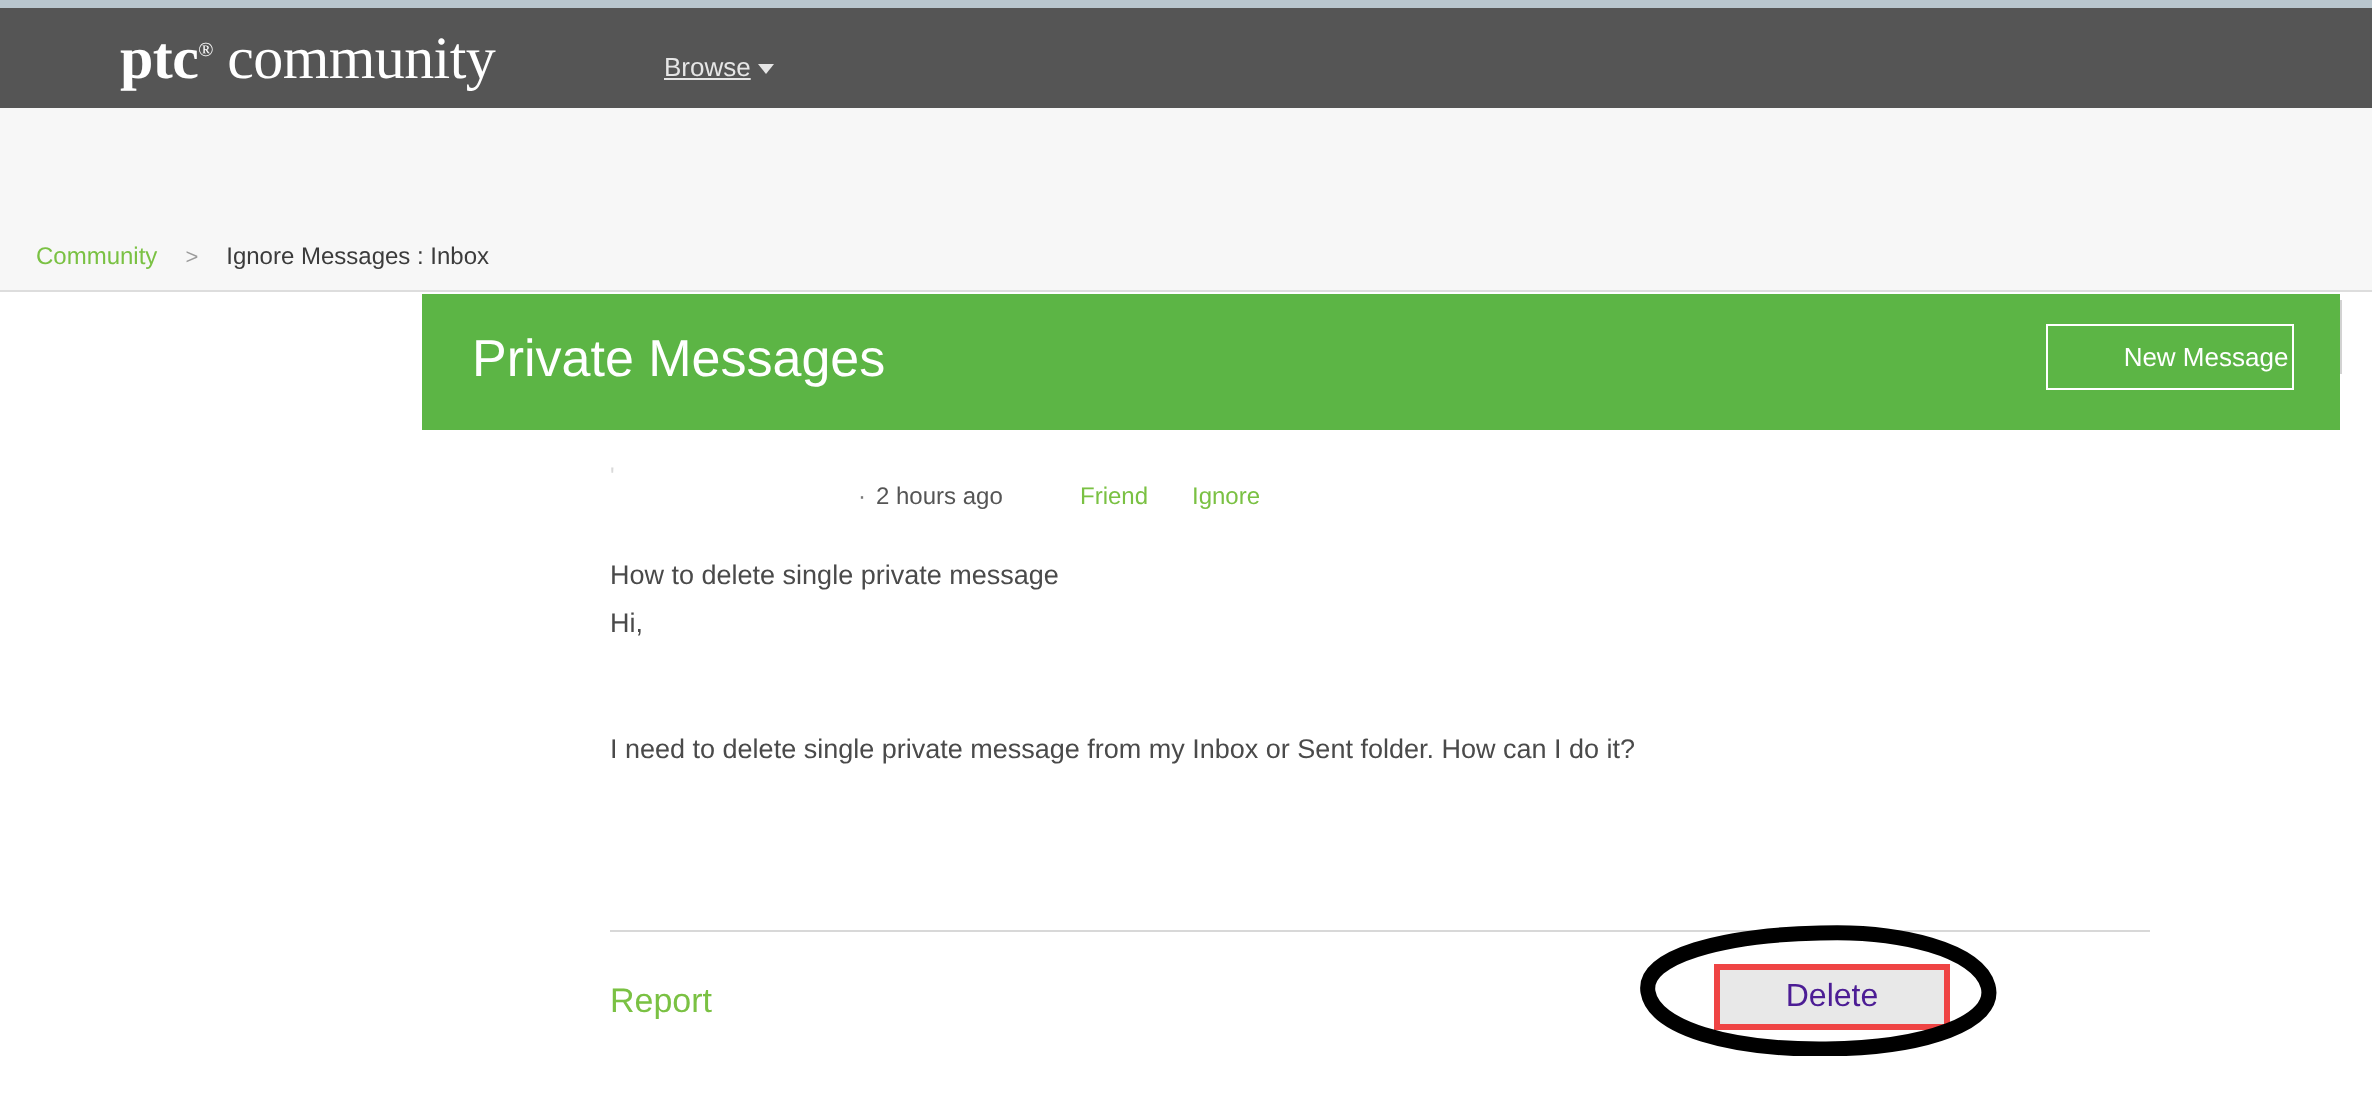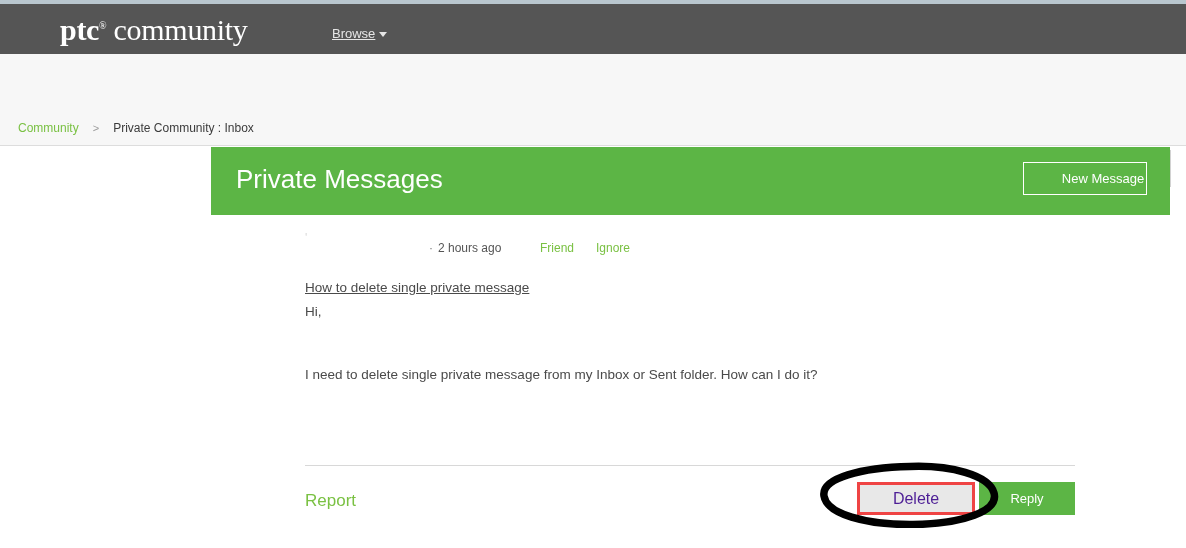--- a/index.html
+++ b/index.html
@@ -89,21 +89,21 @@
 
   
   .msg { position: absolute; left: 305px; top: 233px; width: 770px; }
   .msg-meta { position: relative; height: 30px; }
   .meta-author { position: absolute; left: 0; top: -2px; font-size: 12px; color: #d9d9d9; white-space: nowrap; }
   .meta-dot { position: absolute; left: 124px; top: 8px; font-size: 12px; color: #7b7b7b; }
   .meta-time { position: absolute; left: 133px; top: 8px; font-size: 12px; color: #555555; white-space: nowrap; }
   .meta-friend { position: absolute; left: 235px; top: 8px; font-size: 12px; color: #7ac143; text-decoration: none; white-space: nowrap; }
   .meta-ignore { position: absolute; left: 291px; top: 8px; font-size: 12px; color: #7ac143; text-decoration: none; white-space: nowrap; }
 
-  .msg-subject { position: absolute; left: 0; top: 47px; font-size: 13.5px; color: #4a4a4a; white-space: nowrap; text-decoration: underline; }
+  .msg-subject { position: absolute; left: 0; top: 47px; font-size: 13.5px; color: #4a4a4a; white-space: nowrap; }
   .msg-greet   { position: absolute; left: 0; top: 71px; font-size: 13.5px; color: #4a4a4a; white-space: nowrap; }
   .msg-para    { position: absolute; left: 0; top: 134px; font-size: 13.5px; color: #4a4a4a; white-space: nowrap; }
 
   .divider { position: absolute; left: 305px; top: 465px; width: 770px; height: 1px; background: #d8d8d8; }
 
   .report-link {
     position: absolute; left: 305px; top: 491px; font-size: 17px;
     color: #7ac143; text-decoration: none; white-space: nowrap;
   }
   .delete-btn {
@@ -148,21 +148,21 @@
       
 
       
 
     </div>
   </div>
 
   <div class="crumb-band">
 
     <div class="crumb">
-      <a href="#">Community</a><span class="sep">&gt;</span><span class="cur">Private Community : Inbox</span>
+      <a href="#">Community</a><span class="sep">&gt;</span><span class="cur">Ignore Messages : Inbox</span>
     </div>
 
     <div class="search-row">
       <div class="scope-select">
         <span class="scope-label">All community</span>
         <span class="scope-caret"></span>
       </div>
       <div class="search-field">
         <span class="search-glass">
           <svg viewBox="0 0 18 18" width="18" height="18">
@@ -194,21 +194,20 @@
     <div class="msg-subject">How to delete single private message</div>
     <div class="msg-greet">Hi,</div>
     <div class="msg-para">I need to delete single private message from my Inbox or Sent folder. How can I do it?</div>
 
   </div>
 
   <div class="divider"></div>
 
   <a href="#" class="report-link">Report</a>
   <button class="delete-btn">Delete</button>
-  <button class="reply-btn">Reply</button>
 
   <svg class="annot-ellipse" viewBox="0 0 182 66">
     <path d="M92 4.5
              C 132 3, 171 13, 176 31
              C 181 49, 145 62, 95 62.5
              C 47 63, 9 52, 6 34
              C 3 16, 44 5.5, 92 4.5 Z" fill="none" stroke="#000000" stroke-width="7.5" stroke-linecap="round" stroke-linejoin="round"></path>
   </svg>
 
 </div>

